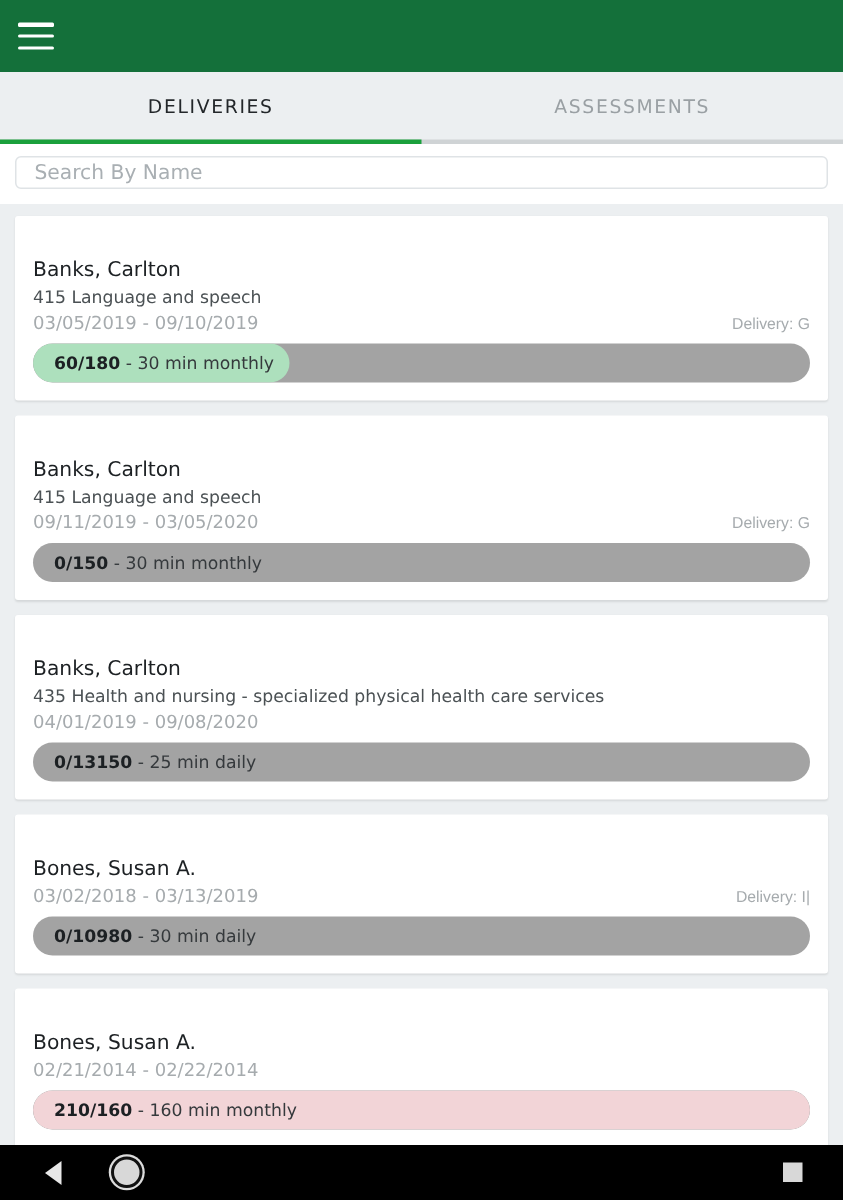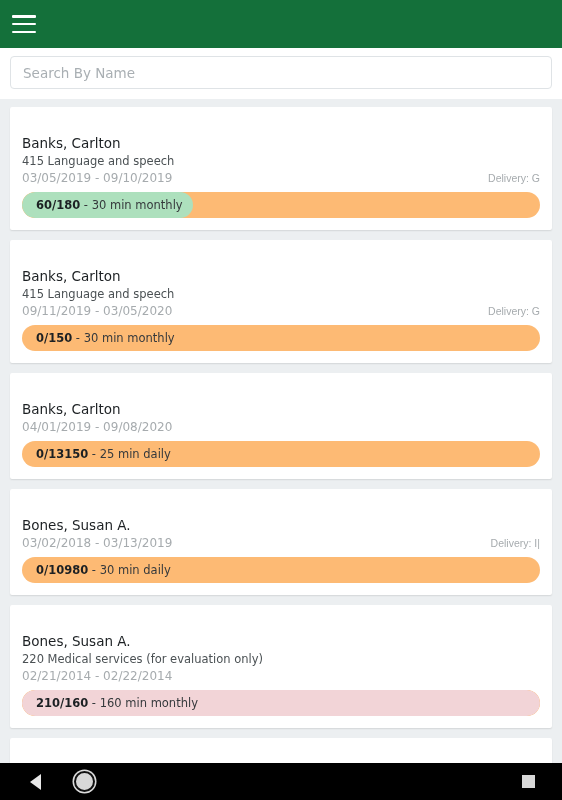--- a/index.html
+++ b/index.html
@@ -104,21 +104,21 @@
 
   
   .search-wrap {
     background: #ffffff;
     padding: 8px 10px 10px 10px;
     box-sizing: border-box;
     flex: 0 0 auto;
   }
   .search-input {
     width: 100%;
-    height: 33px;
+    height: 22px;
     box-sizing: border-box;
     border: 1px solid #dfe3e6;
     border-radius: 4px;
     padding: 0 12px;
     font-size: 13.5px;
     color: #3b4043;
     background: #ffffff;
     outline: none;
     font-family: "DejaVu Sans", sans-serif;
   }
@@ -170,21 +170,21 @@
     font-size: 10.5px;
     color: #a6abae;
     font-family: Liberation Sans, sans-serif;
     white-space: nowrap;
   }
 
   .progress {
     position: relative;
     height: 26px;
     border-radius: 13px;
-    background: #fdba74;
+    background: #a3a3a3;
     overflow: hidden;
     display: flex;
     align-items: center;
   }
   .progress-fill {
     position: absolute;
     left: 0; top: 0; bottom: 0;
     border-radius: 13px;
     background: transparent;
   }
@@ -243,20 +243,25 @@
 <div id="app">
 
   <div class="appbar">
     <div class="hamburger">
       <span></span>
         <span></span>
         <span></span>
     </div>
   </div>
 
+  <div class="tabbar">
+    <div class="tab active">DELIVERIES</div>
+    <div class="tab">ASSESSMENTS</div>
+    <div class="tab-indicator"></div>
+  </div>
 
   <div class="search-wrap">
     <input class="search-input" type="text" placeholder="Search By Name" style="">
   </div>
 
   <div class="list">
       <div class="card">
         <div class="card-name">Banks, Carlton</div>
         <div class="card-service">415 Language and speech</div>
         <div class="card-meta">
@@ -275,20 +280,21 @@
           <div class="card-dates">09/11/2019 - 03/05/2020</div>
           <div class="card-delivery">Delivery: G</div>
         </div>
         <div class="progress">
           <div class="progress-fill" style="width: 0%;"></div>
           <div class="progress-label"><b>0/150</b><span> - 30 min monthly</span></div>
         </div>
       </div>
       <div class="card">
         <div class="card-name">Banks, Carlton</div>
+        <div class="card-service">435 Health and nursing - specialized physical health care services</div>
         <div class="card-meta">
           <div class="card-dates">04/01/2019 - 09/08/2020</div>
           <div class="card-delivery"></div>
         </div>
         <div class="progress">
           <div class="progress-fill" style="width: 0%;"></div>
           <div class="progress-label"><b>0/13150</b><span> - 25 min daily</span></div>
         </div>
       </div>
       <div class="card">
@@ -297,21 +303,20 @@
           <div class="card-dates">03/02/2018 - 03/13/2019</div>
           <div class="card-delivery">Delivery: I|</div>
         </div>
         <div class="progress">
           <div class="progress-fill" style="width: 0%;"></div>
           <div class="progress-label"><b>0/10980</b><span> - 30 min daily</span></div>
         </div>
       </div>
       <div class="card">
         <div class="card-name">Bones, Susan A.</div>
-        <div class="card-service">220 Medical services (for evaluation only)</div>
         <div class="card-meta">
           <div class="card-dates">02/21/2014 - 02/22/2014</div>
           <div class="card-delivery"></div>
         </div>
         <div class="progress">
           <div class="progress-fill red" style="width: 100%;"></div>
           <div class="progress-label"><b>210/160</b><span> - 160 min monthly</span></div>
         </div>
       </div>
       <div class="card">

